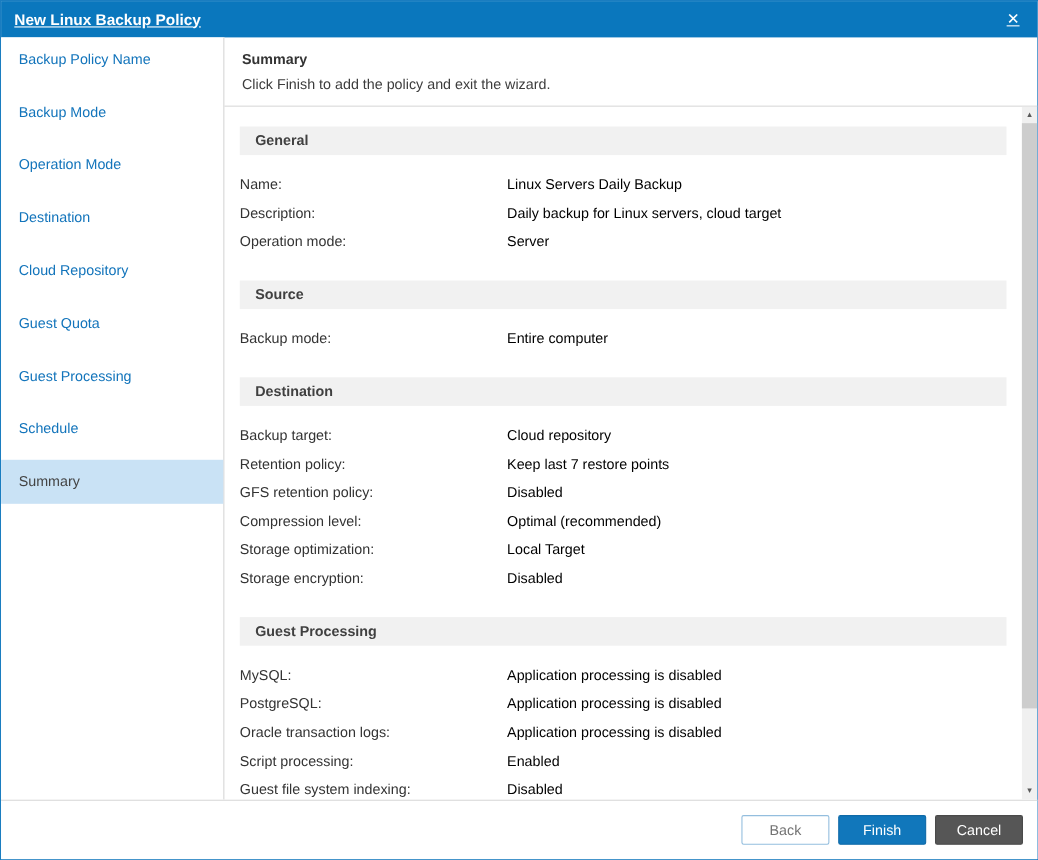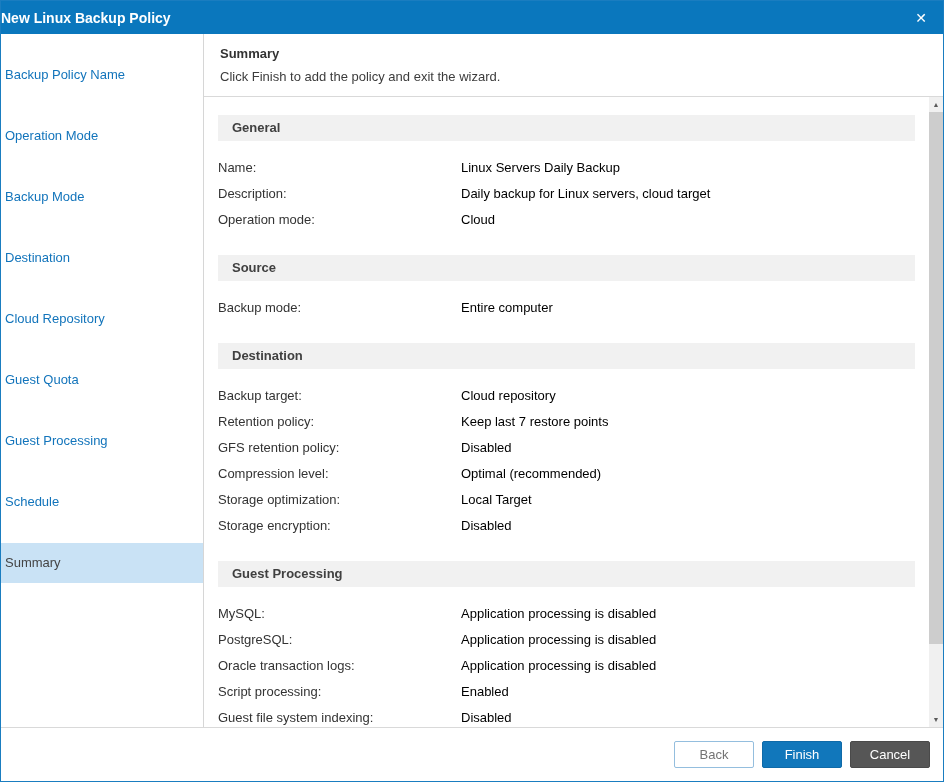--- a/index.html
+++ b/index.html
@@ -15,44 +15,44 @@
     border: 1px solid #1a7dc0;
     display: flex; flex-direction: column;
     background: #fff;
   }
   
   .titlebar {
     flex: 0 0 33px;
     background: #0a77bd;
     color: #fff;
     display: flex; align-items: center;
-    padding: 0 8px 0 0;
+    padding: 0 8px 0 12px;
+    text-decoration: underline;
   }
   .titlebar .title { flex: 1; font-size: 14px; font-weight: bold; }
   .close-btn {
     width: 28px; height: 26px;
     display: flex; align-items: center; justify-content: center;
     font-size: 14px; cursor: pointer; color: #fff;
   }
   
   .main { flex: 1 1 auto; display: flex; min-height: 0; }
   .sidebar {
     flex: 0 0 203px;
     border-right: 1px solid #d6d6d6;
     padding-top: 0;
     background: #fff;
   }
   .nav-item {
     height: 40px; line-height: 40px;
     margin-bottom: 8px;
-    padding-left: 4px;
+    padding-left: 16px;
     color: #1274bb;
     cursor: pointer;
     white-space: nowrap;
-    margin-top: 21px;
   }
   .nav-item.active {
     background: #c9e2f5;
     color: #444;
     cursor: default;
   }
   .content { flex: 1 1 auto; display: flex; flex-direction: column; min-width: 0; }
   .content-header {
     padding: 12px 16px 12px 16px;
     border-bottom: 1px solid #d9d9d9;
@@ -127,22 +127,22 @@
     <div class="title">New Linux Backup Policy</div>
     <div class="close-btn">
       <span>✕</span>
     </div>
   </div>
 
   <div class="main">
 
     <div class="sidebar">
       <div class="nav-item">Backup Policy Name</div>
+      <div class="nav-item">Backup Mode</div>
       <div class="nav-item">Operation Mode</div>
-      <div class="nav-item">Backup Mode</div>
       <div class="nav-item">Destination</div>
       <div class="nav-item">Cloud Repository</div>
       <div class="nav-item">Guest Quota</div>
       <div class="nav-item">Guest Processing</div>
       <div class="nav-item">Schedule</div>
       <div class="nav-item active">Summary</div>
     </div>
 
     <div class="content">
 
@@ -160,21 +160,21 @@
               <div class="row">
                 <div class="row-label">Name:</div>
                 <div class="row-value">Linux Servers Daily Backup</div>
               </div>
               <div class="row">
                 <div class="row-label">Description:</div>
                 <div class="row-value">Daily backup for Linux servers, cloud target</div>
               </div>
               <div class="row">
                 <div class="row-label">Operation mode:</div>
-                <div class="row-value">Cloud</div>
+                <div class="row-value">Server</div>
               </div>
             </div>
           </div>
 
           <div class="section">
             <div class="section-bar">Source</div>
             <div class="section-rows">
               <div class="row">
                 <div class="row-label">Backup mode:</div>
                 <div class="row-value">Entire computer</div>

